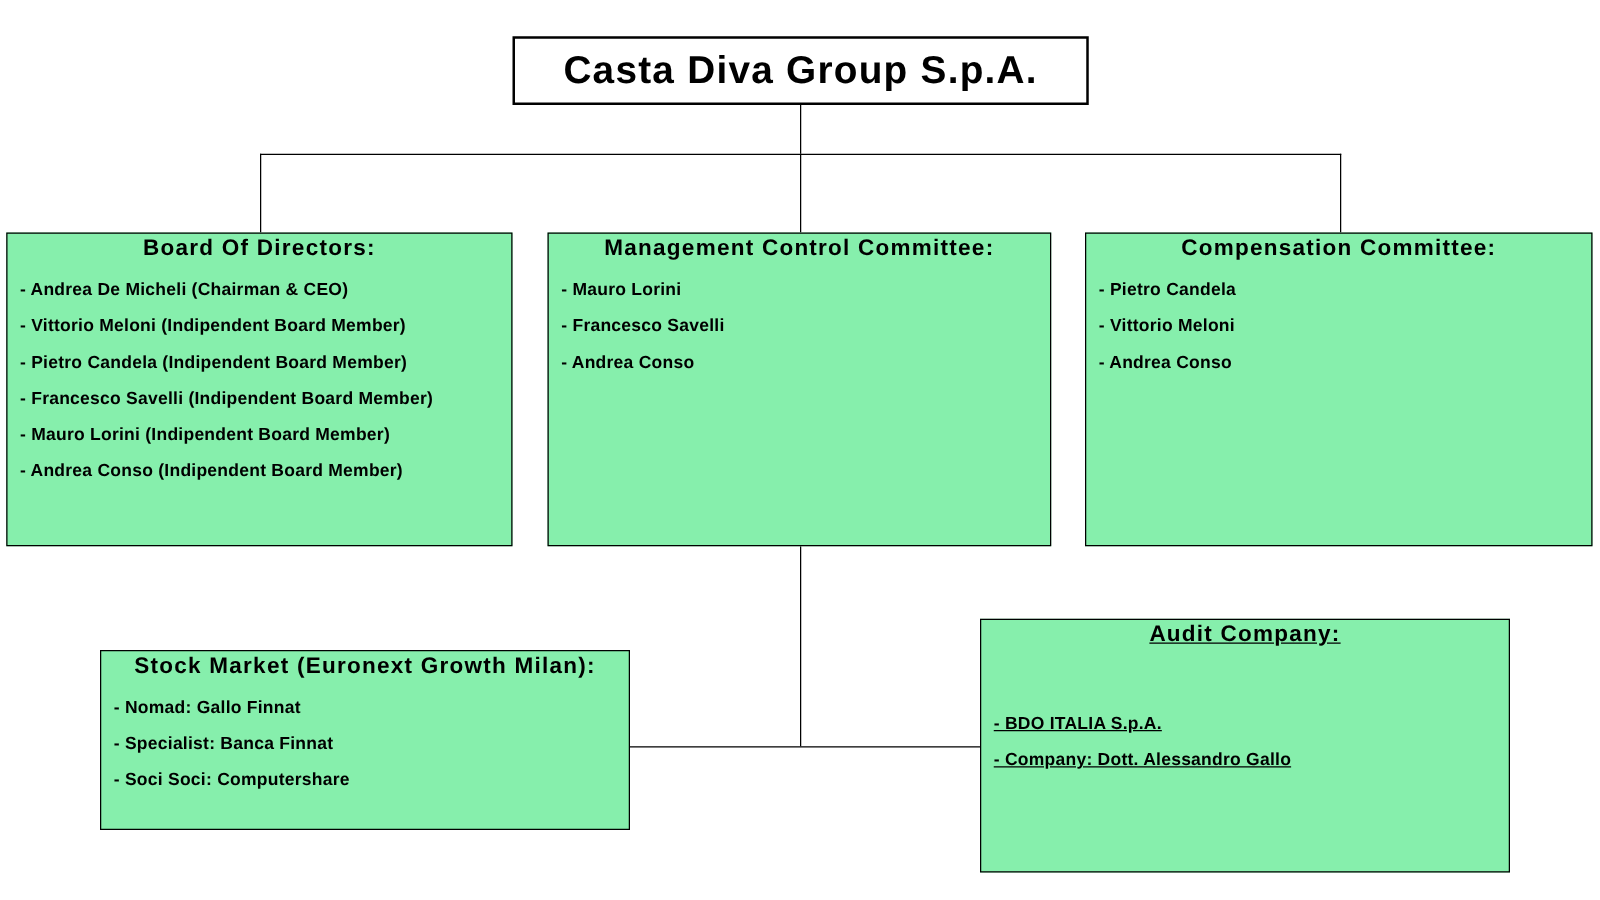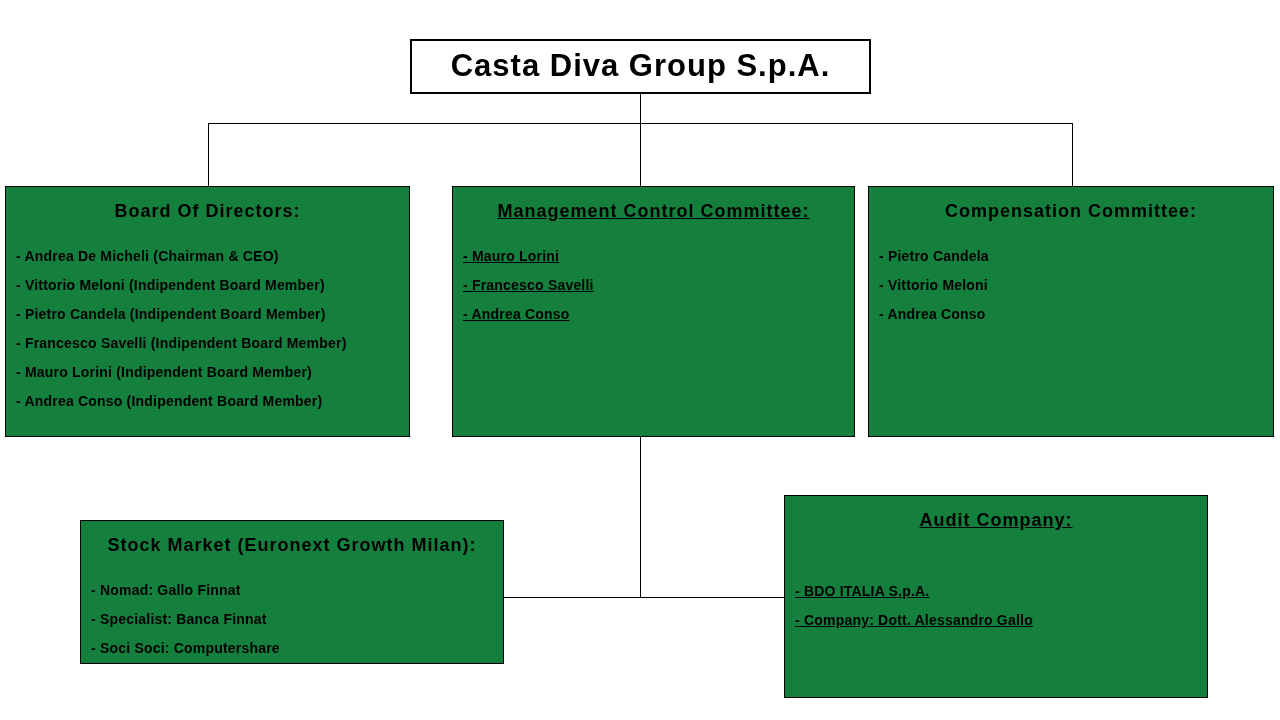--- a/index.html
+++ b/index.html
@@ -17,66 +17,65 @@
     color: #000000;
     overflow: hidden;
   }
   .line {
     position: absolute;
     background: #000000;
   }
   .title-box {
     position: absolute;
     left: 410px;
-    top: 39px;
+    top: 29px;
     width: 461px;
     height: 55px;
     border: 2px solid #000000;
     box-sizing: border-box;
     background: #ffffff;
     text-align: center;
   }
   .title-box .title-text {
     display: block;
     font-size: 31px;
     line-height: 50px;
     letter-spacing: 1px;
     white-space: nowrap;
   }
   .node {
     position: absolute;
     border: 1.5px solid #000000;
     box-sizing: border-box;
-    background: #15803d;
-    padding-top: 13px;
+    background: #86efac;
   }
   .node .heading {
     text-align: center;
     font-size: 18px;
     line-height: 22px;
     letter-spacing: 1px;
     white-space: nowrap;
   }
   .node .items {
-    margin-top: 20px;
+    margin-top: 8px;
     padding: 0 10px;
   }
   .node.spaced .items {
   }
   .node.spaced-audit .items {
     margin-top: 46px;
   }
   .node .items .item {
     font-size: 14px;
     line-height: 29px;
     letter-spacing: 0.2px;
     white-space: nowrap;
   }
   #box-board   { left: 5px;   top: 186px; width: 405px; height: 251px; }
-  #box-mgmt    { left: 452px; top: 186px; width: 403px; height: 251px; text-decoration: underline; }
+  #box-mgmt    { left: 438px; top: 186px; width: 403px; height: 251px; }
   #box-comp    { left: 868px; top: 186px; width: 406px; height: 251px; }
   #box-stock   { left: 80px;  top: 520px; width: 424px; height: 144px; }
   #box-audit   { left: 784px; top: 495px; width: 424px; height: 203px; text-decoration: underline; }
 
   #conn-title-drop      { left: 640px;  top: 84px;  width: 1px;   height: 39px; }
   #conn-top-horizontal  { left: 208px;  top: 123px; width: 865px; height: 1px;  }
   #conn-drop-board      { left: 208px;  top: 123px; width: 1px;   height: 63px; }
   #conn-drop-mgmt       { left: 640px;  top: 123px; width: 1px;   height: 63px; }
   #conn-drop-comp       { left: 1072px; top: 123px; width: 1px;   height: 63px; }
   #conn-mgmt-down       { left: 640px;  top: 437px; width: 1px;   height: 160px; }

